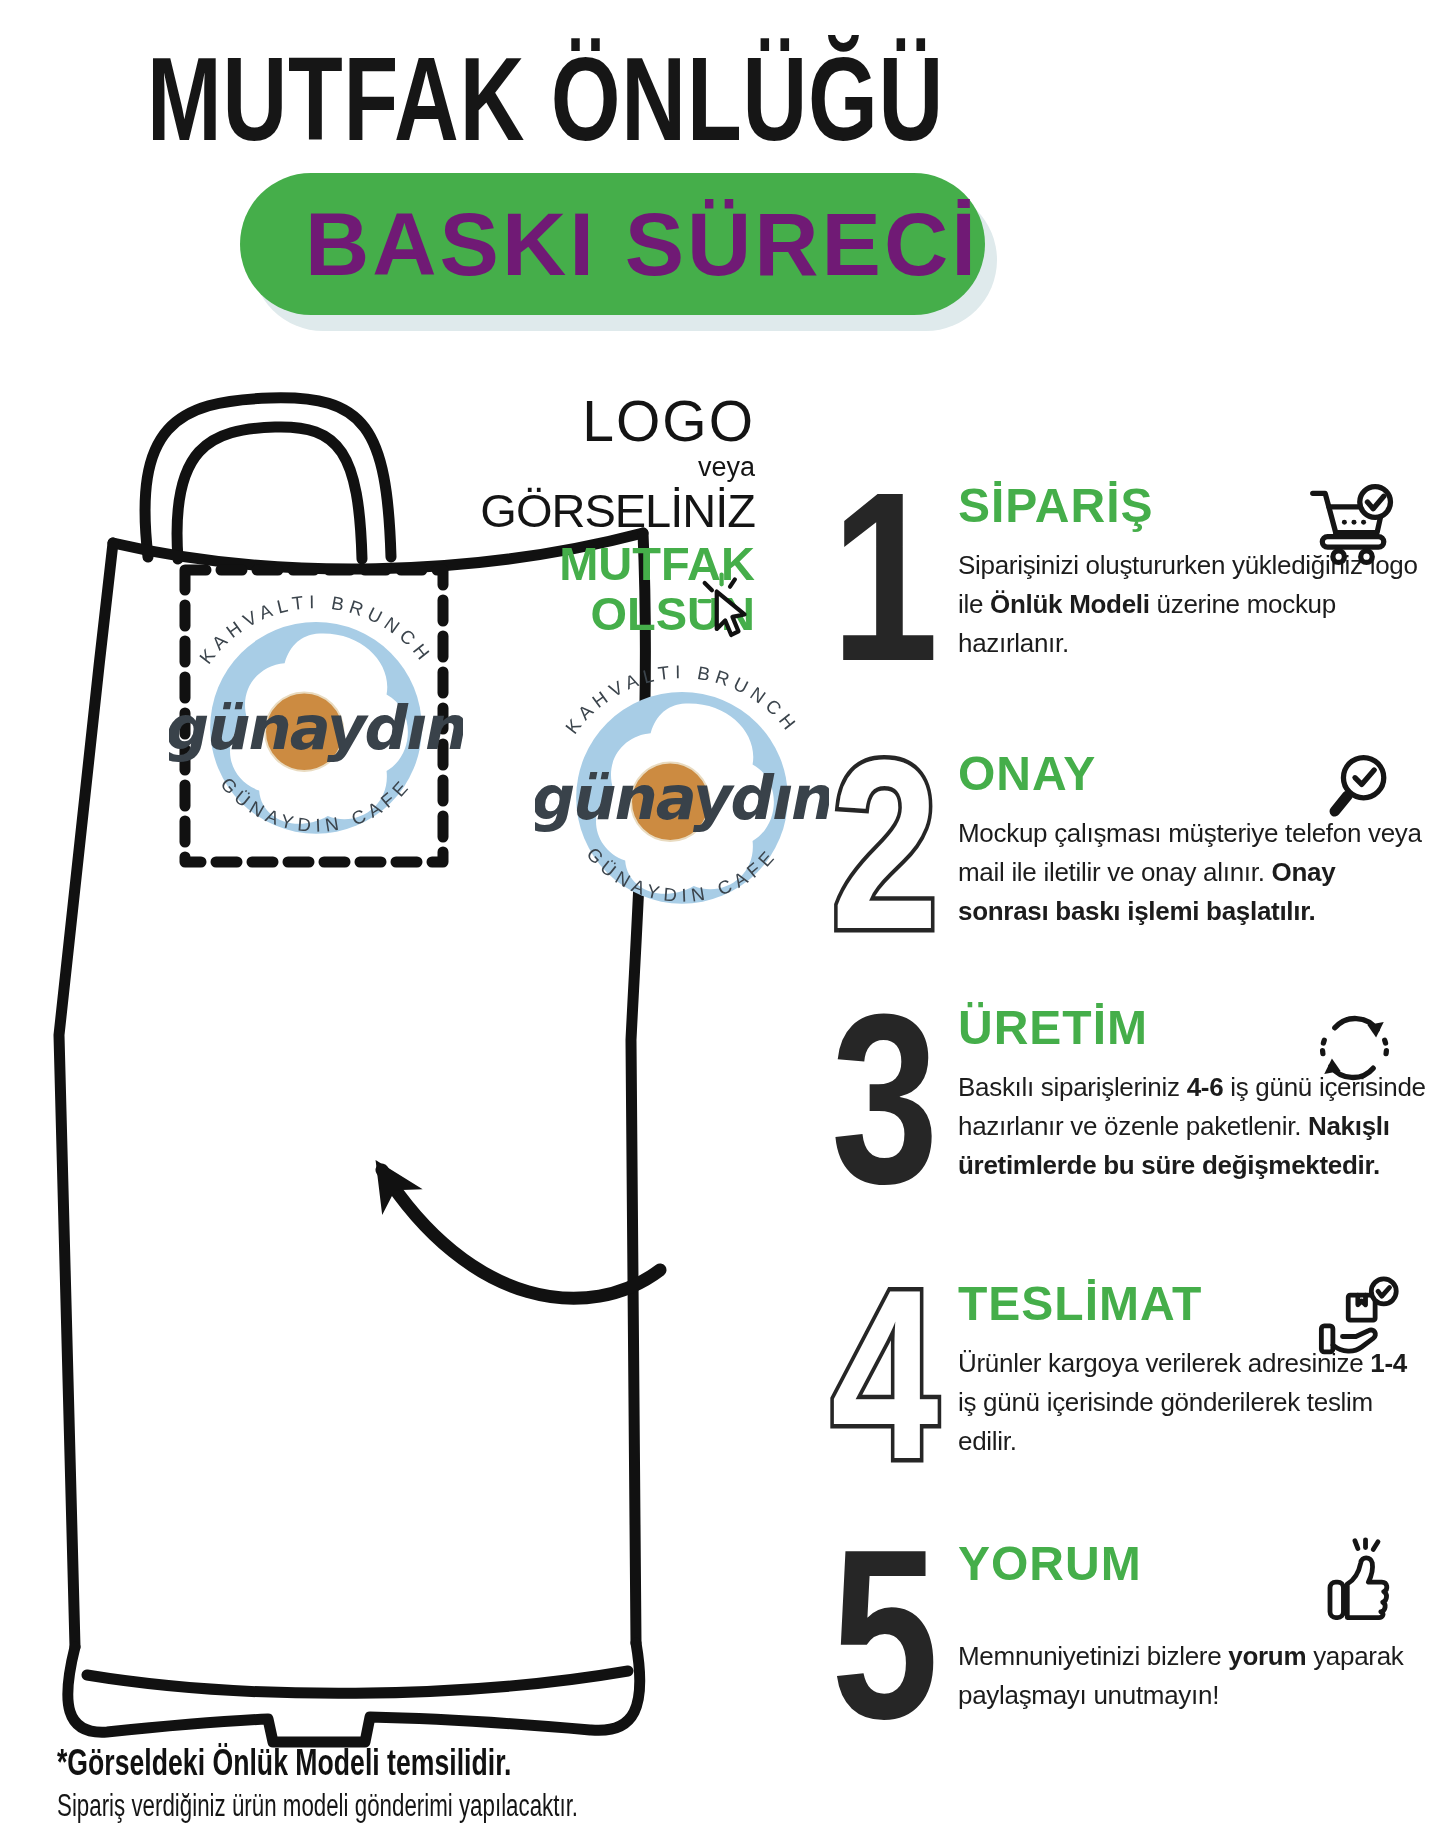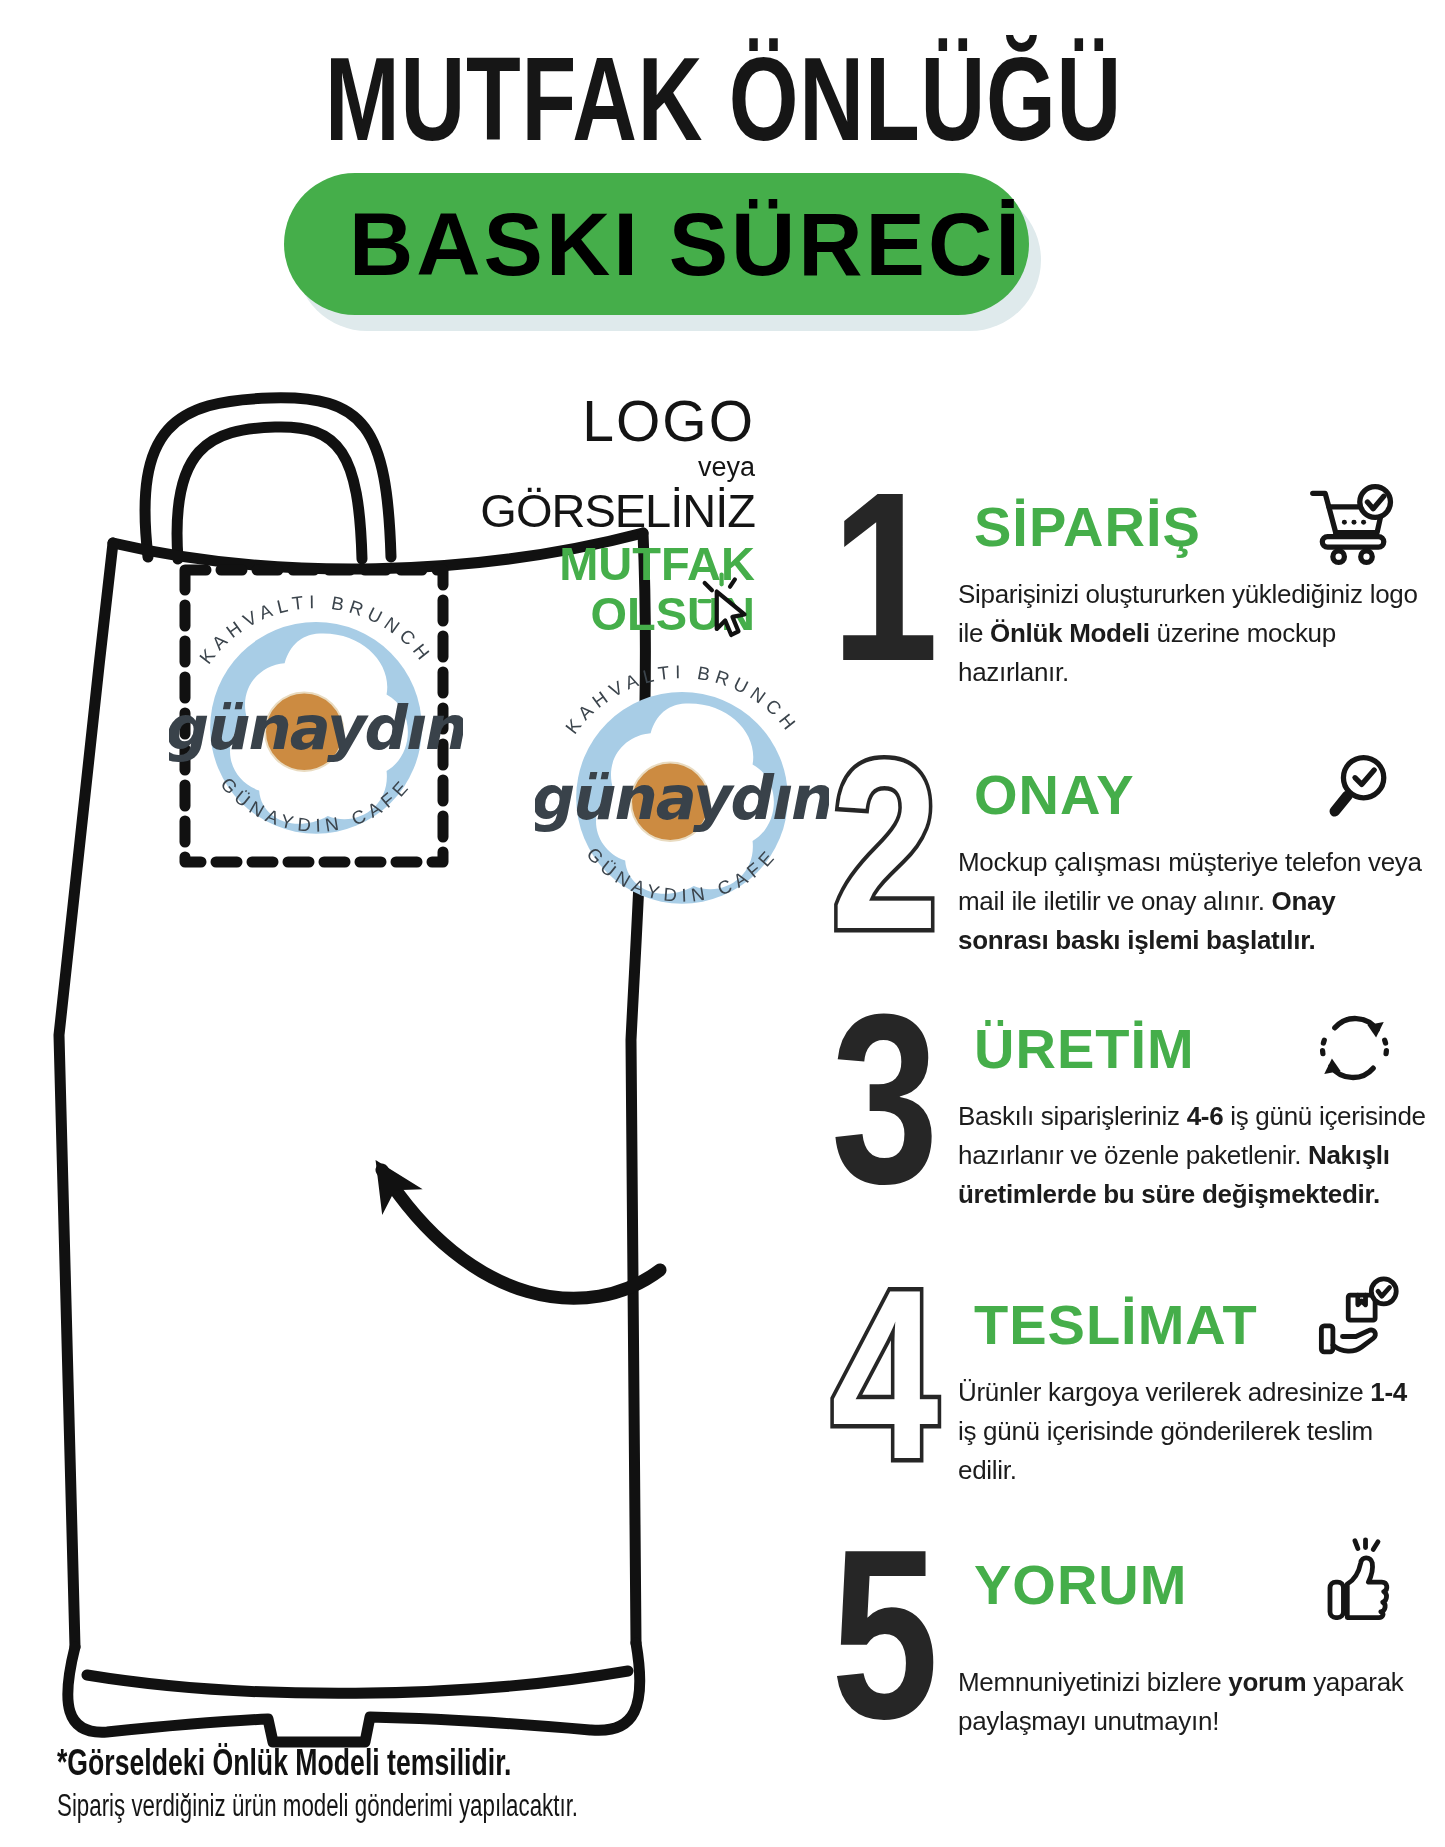--- a/index.html
+++ b/index.html
@@ -1,25 +1,25 @@
 <!DOCTYPE html>
 <html lang="tr"><head>
 <meta charset="utf-8">
 <style>
   html,body{margin:0;padding:0;background:#fff;}
   .page{position:relative;width:1445px;height:1847px;background:#fff;overflow:hidden;
         font-family:"Liberation Sans",sans-serif;color:#1e1e1e;}
 
   
-  .hdr{position:absolute;left:0;top:38px;width:1225px;text-align:right;padding-left:44px;}
+  .hdr{position:absolute;left:0;top:38px;width:1225px;text-align:left;}
   .hdr h1{margin:0;font-size:118px;line-height:1.04;font-weight:700;color:#161616;
           white-space:nowrap;transform:scaleX(0.76);transform-origin:50% 0;letter-spacing:1px;}
   .badge{display:block;width:615px;margin:12px auto 0;padding:0 65px;height:142px;
          background:#45ae4a;border-radius:74px;box-shadow:12px 16px 0 #dfeaec;}
-  .badge span{display:block;font-size:89px;line-height:142px;font-weight:700;color:#000000;
+  .badge span{display:block;font-size:89px;line-height:142px;font-weight:700;color:#701a75;
               letter-spacing:3px;white-space:nowrap;}
 
   
   .ph{position:absolute;left:455px;top:393px;width:300px;text-align:right;line-height:1;}
   .ph .l1{font-size:57px;font-weight:400;letter-spacing:2px;color:#141414;}
   .ph .l2{font-size:27px;font-weight:400;margin-top:4px;color:#141414;}
   .ph .l3{font-size:47px;font-weight:400;margin-top:6px;color:#141414;letter-spacing:-1px;}
   .ph .l4{font-size:47px;font-weight:700;margin-top:6px;color:#45ae4a;letter-spacing:0;}
   .ph .l5{font-size:47px;font-weight:700;margin-top:3px;color:#45ae4a;letter-spacing:0;}
   .cursor{position:absolute;left:238px;top:178px;width:62px;height:70px;}
@@ -31,21 +31,21 @@
   .logo2{left:535px;top:643px;}
   .arrow{position:absolute;left:330px;top:1108px;width:360px;height:225px;}
 
   
   .step{position:absolute;left:818px;width:588px;}
   .num{position:absolute;left:0;top:2px;width:130px;text-align:center;
        font-size:242px;line-height:0.8;font-weight:700;color:#262626;
        transform:scaleX(0.8);transform-origin:50% 0;}
   .num.outline{color:#fff;-webkit-text-stroke:9px #262626;paint-order:stroke fill;}
   .content{margin-left:140px;width:472px;}
-  .step-title{margin:16px;font-size:56px;font-weight:700;color:#45ae4a;letter-spacing:1px;}
+  .step-title{margin:0;font-size:48px;font-weight:700;color:#45ae4a;letter-spacing:1px;}
   .step-desc{margin:13px 0 0;font-size:26px;line-height:1.5;color:#1c1c1c;letter-spacing:-0.3px;}
   .step-desc.mt-lg{margin-top:46px;}
   .step-desc b{font-weight:700;}
   .step-icon{position:absolute;right:4px;top:0;width:96px;height:96px;}
 
   
   .foot{position:absolute;left:57px;top:1742px;}
   .f1{font-size:37px;font-weight:700;color:#111;transform:scaleX(0.72);
       transform-origin:left top;white-space:nowrap;}
   .f2{font-size:31px;font-weight:400;color:#151515;margin-top:4px;transform:scaleX(0.72);

